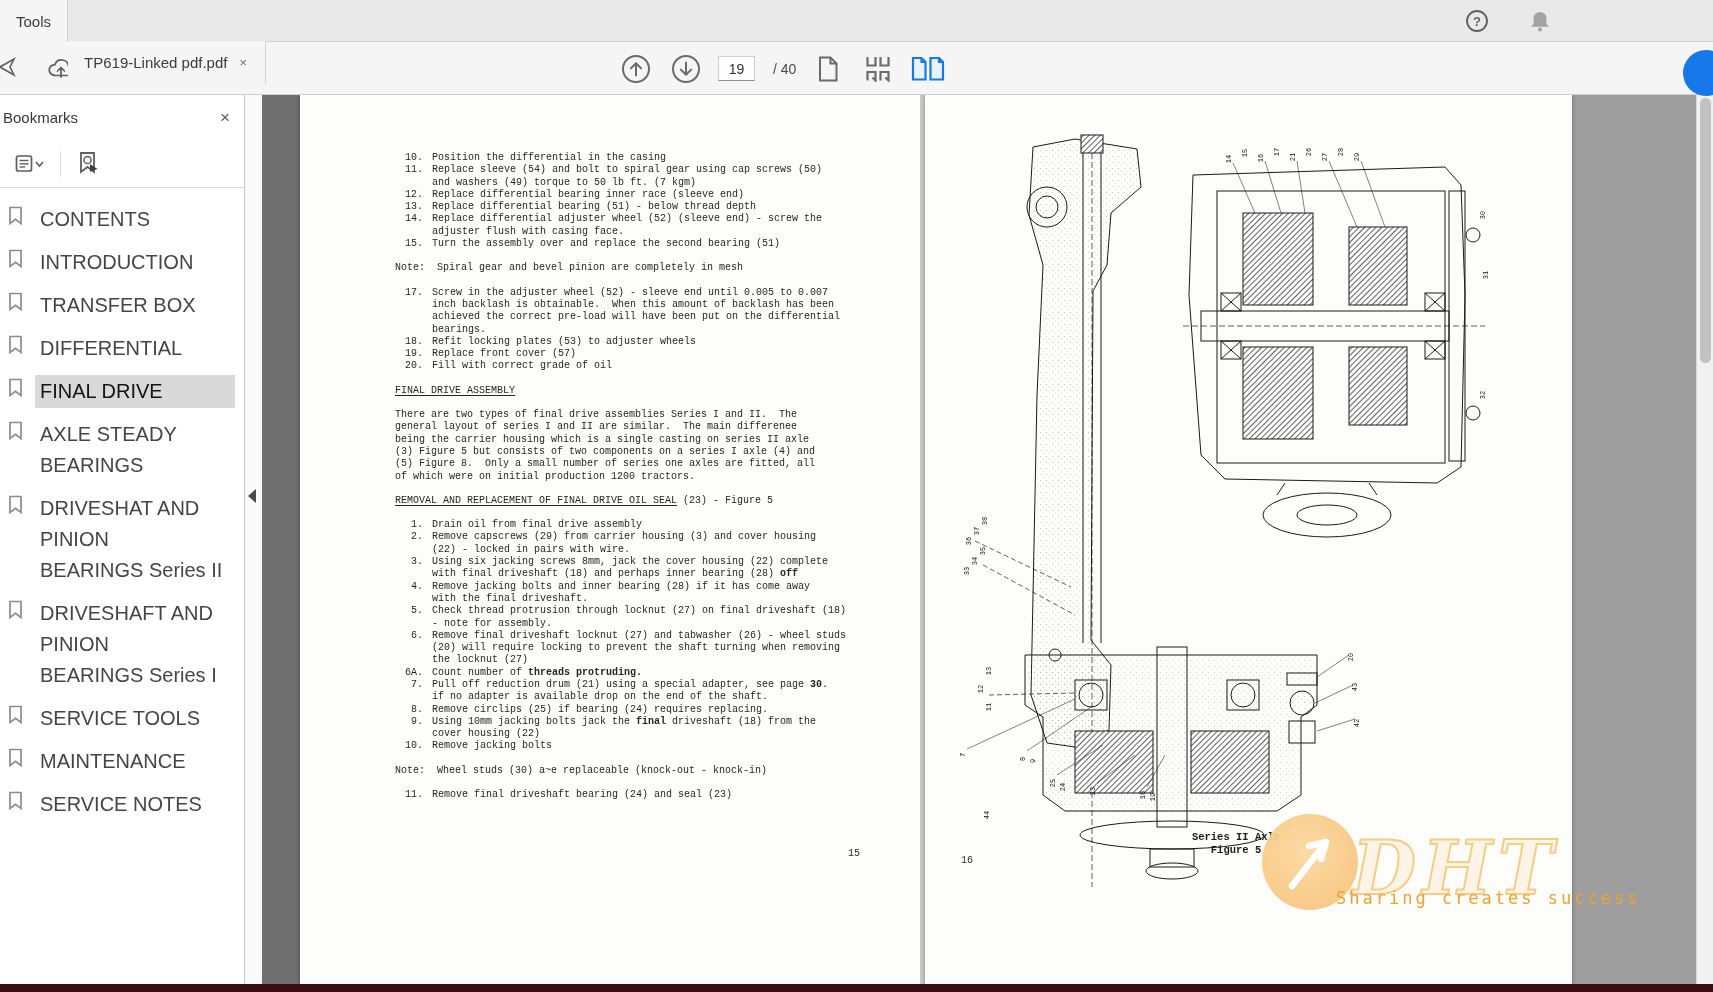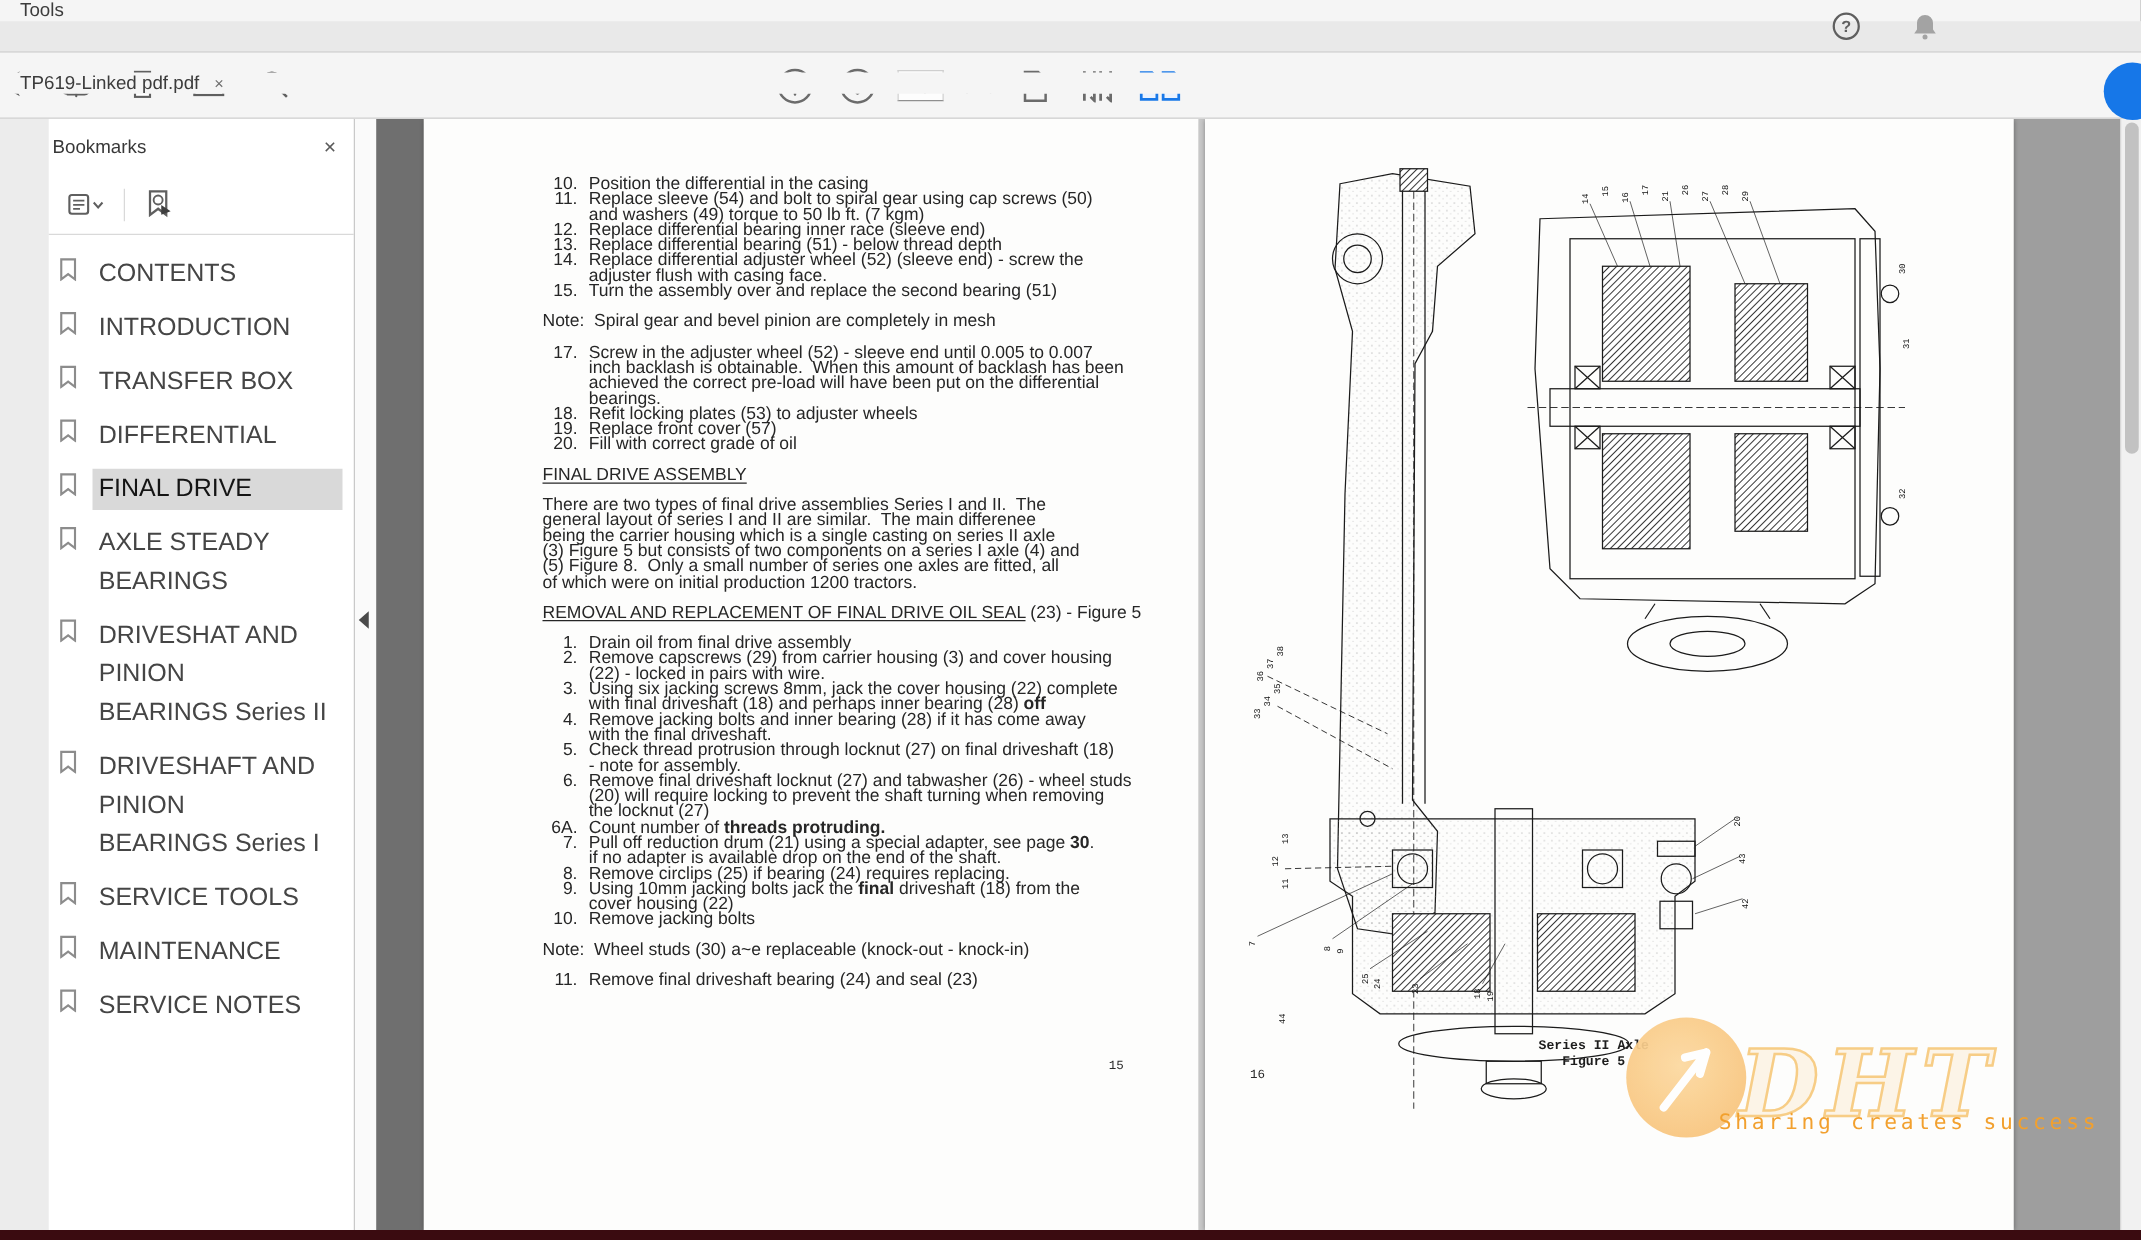--- a/index.html
+++ b/index.html
@@ -2,37 +2,37 @@
 <html><head>
 <meta charset="utf-8">
 <style>
   * { margin:0; padding:0; box-sizing:border-box; }
   html,body { background:#555; }
   .app {
     position:relative; width:1713px; height:992px; overflow:hidden;
     font-family:"Liberation Sans", sans-serif; background:#ececec;
   }
   
-  .tabbar { position:relative; height:42px; background:#e9e9e9; border-bottom:1px solid #d2d2d2; display:flex; z-index:5;flex-direction:column; }
+  .tabbar { position:relative; height:42px; background:#e9e9e9; border-bottom:1px solid #d2d2d2; display:flex; z-index:5; }
   .tab { display:flex; align-items:center; gap:10px; padding:0 16px; background:#f5f5f5; border-right:1px solid #d2d2d2; height:42px; cursor:pointer; }
   .tab-label { font-size:15px; color:#3c3c3c; }
   .tab.active { margin-bottom:-1px; height:43px; background:#f5f5f5;margin-top:41px; }
   .tab-close { font-size:13px; color:#6f6f6f; padding:0 2px; }
   .tabbar-right { position:absolute; right:155px; top:0; height:42px; display:flex; align-items:center; gap:27px; }
   
   .toolbar { position:relative; height:53px; background:#f5f5f5; border-bottom:1px solid #cfcfcf; display:flex; align-items:center; z-index:4; }
   .tb-left { display:flex; align-items:center; gap:17px; margin-left:-10px; }
   .tb-center { position:absolute; left:618px; top:0; height:53px; display:flex; align-items:center; gap:14px; }
   .ibtn { display:flex; align-items:center; justify-content:center; width:36px; height:36px; cursor:pointer; }
   .page-input { width:37px; height:25px; text-align:center; font-size:14px; color:#333;
     background:#fdfdfd; border:1px solid #cfcfcf; border-bottom:1px solid #8f8f8f; font-family:"Liberation Sans",sans-serif; }
   .page-total { font-size:14px; color:#4a4a4a; margin-left:4px; white-space:pre; }
   .fab { position:absolute; right:-16px; top:50px; width:46px; height:46px; border-radius:50%; background:#1677e8; z-index:60; cursor:pointer; }
   
-  .main { display:flex; height:897px;padding-left:39px; }
+  .main { display:flex; height:897px; }
   .sidebar { width:245px; background:#ffffff; border-right:1px solid #c9c9c9; position:relative; }
   .sb-header { height:45px; display:flex; align-items:center; padding:0 14px 0 10px; }
   .sb-title { font-size:15px; color:#383838; margin-left:-7px; }
   .sb-close { margin-left:auto; font-size:17px; color:#5a5a5a; cursor:pointer; line-height:1; }
   .sb-tools { height:48px; display:flex; align-items:center; padding:0 10px; border-bottom:1px solid #d9d9d9; gap:10px; }
   .sb-sep { width:1px; height:26px; background:#d9d9d9; }
   .bm-list { padding-top:10px; }
   .bm-item { display:flex; align-items:flex-start; padding:5px 0 5px 8px; cursor:pointer; }
   .bm-ic { flex:none; margin-top:3px; }
   .bm-label { flex:1; margin:0 9px 0 12px; font-size:20px; line-height:1.55; color:#454545; white-space:pre-line; padding:1px 5px; }
@@ -43,22 +43,22 @@
   .doc-area { flex:1; position:relative; background:#9e9e9e; overflow:hidden; }
   .dark-band { position:absolute; left:0; top:0; width:38px; height:890px; background:#6f6f6f; }
   .page { position:absolute; top:0; height:890px; background:#fdfdfc; box-shadow:0 0 4px rgba(0,0,0,.35); }
   .page-left { left:38px; width:620px; }
   .page-gap { position:absolute; left:658px; top:0; width:5px; height:890px; background:#c9c9c9; }
   .page-right { left:663px; width:647px; }
   .scrollcol { width:17px; background:#f1f1f1; border-left:1px solid #d8d8d8; position:relative; }
   .scroll-thumb { position:absolute; left:3px; top:3px; width:11px; height:265px; background:#c2c2c2; border-radius:6px; cursor:pointer; }
   .bottom-bar { position:absolute; left:0; bottom:0; width:1713px; height:8px; background:#3a0b10; z-index:70; }
   
-  .page-text { position:absolute; left:95px; top:45px; width:470px;
-    font-family:Liberation Sans, sans-serif; font-size:14px; line-height:12.3px; color:#262626; }
+  .page-text { position:absolute; left:95px; top:57px; width:470px;
+    font-family:Liberation Mono, monospace; font-size:10px; line-height:12.3px; color:#262626; }
   .blk.item { display:flex; }
   .blk.note, .blk.para { margin:12px 0; }
   .num { flex:none; width:28px; text-align:right; margin-right:9px; white-space:pre; }
   .ln { white-space:pre; }
   .ln b { font-weight:bold; }
   .ul { text-decoration:underline; text-underline-offset:2px; }
   .page-num { position:absolute; font-family:"Liberation Mono", monospace; font-size:10px; color:#2a2a2a; }
   
   .diagram { position:absolute; left:0; top:0; }
   .fig-caption { position:absolute; left:246px; top:736px; width:130px; text-align:center;

